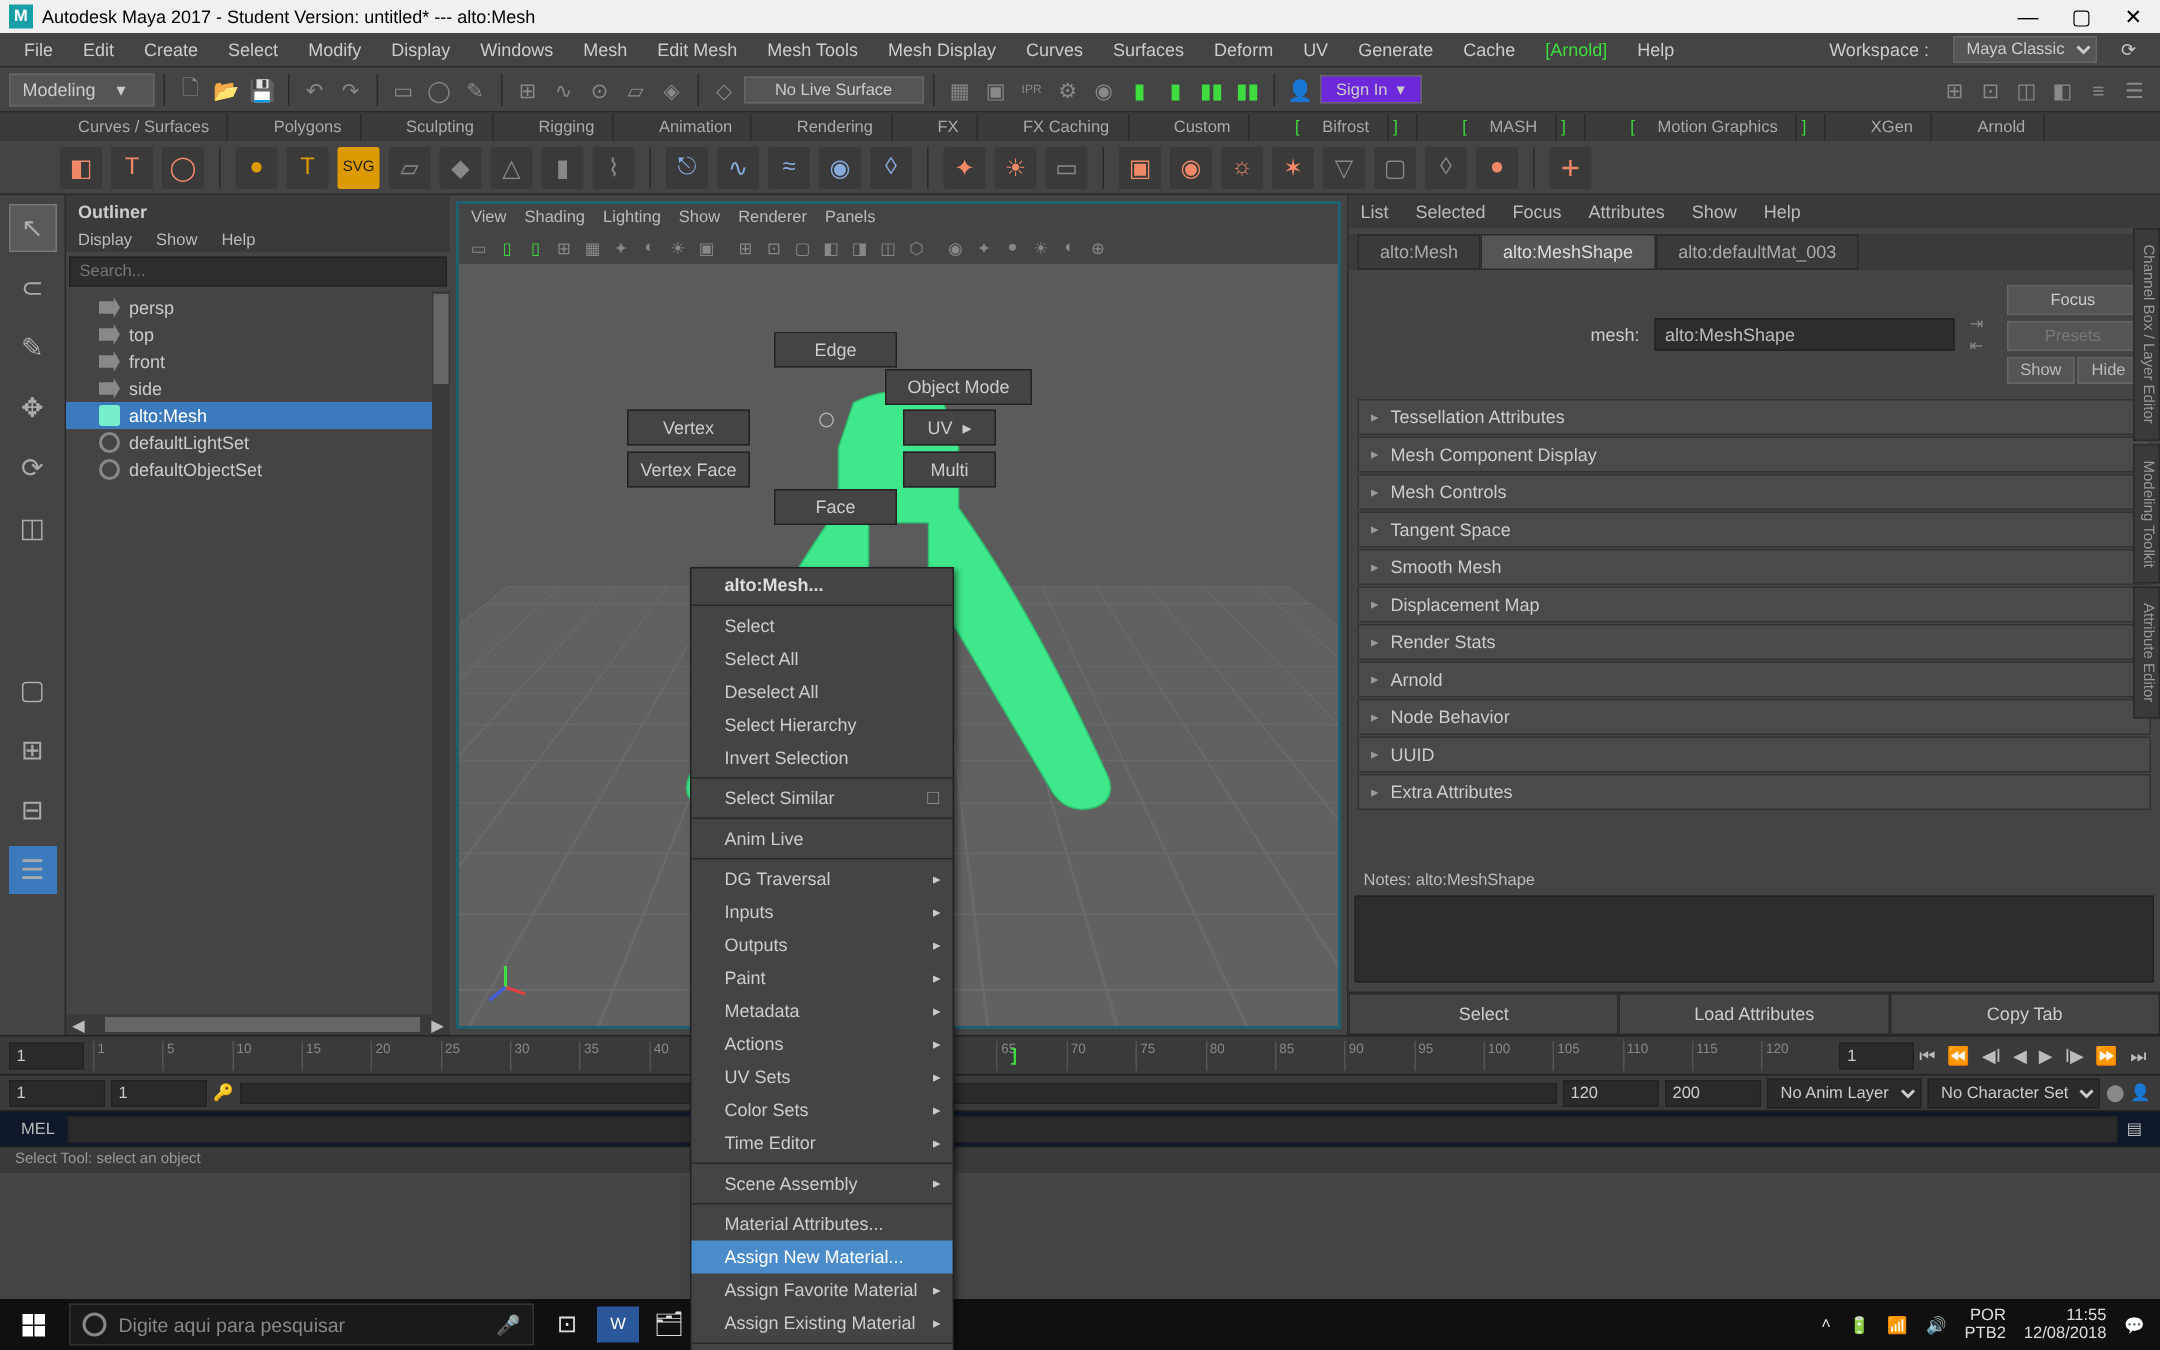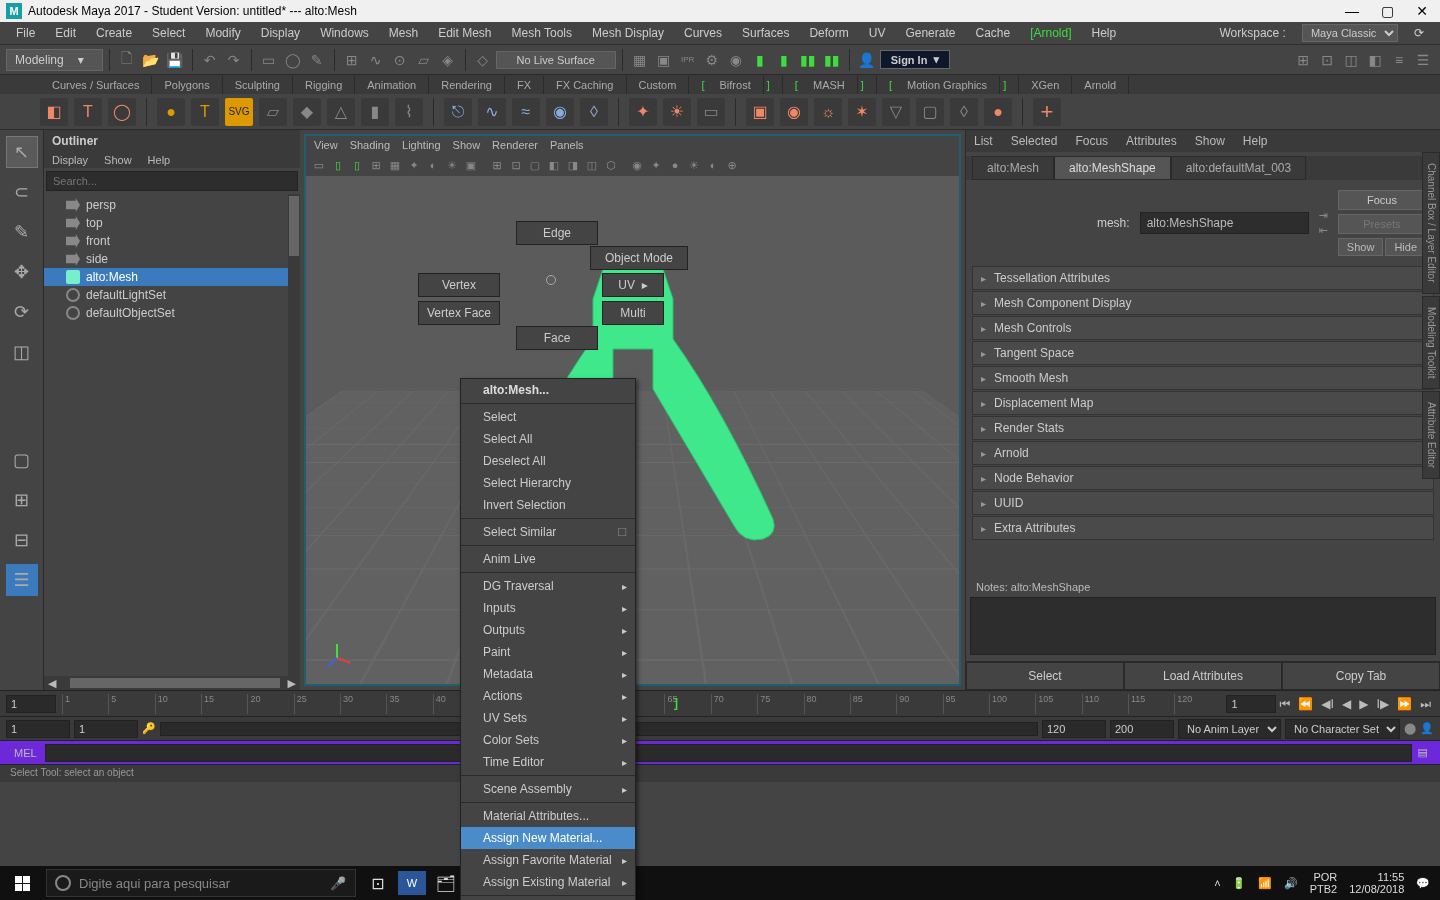--- a/index.html
+++ b/index.html
@@ -14,23 +14,23 @@
 .menubar span { padding:3px 10px; color:#ccc; font-size:12px; }
 .menubar .br { color:#3fdc3f; }
 .menubar .right { margin-left:auto; display:flex; align-items:center; gap:6px; }
 .menubar select { background:#555; color:#ccc; border:1px solid #666; font-size:11px; padding:1px 4px; }
 
 .toolbar { height:30px; background:#444; border-top:1px solid #2d2d2d; display:flex; align-items:center; padding:0 6px; gap:2px; }
 .mode-dd { background:#555; color:#ccc; border:1px solid #666; padding:3px 18px 3px 8px; font-size:12px; display:flex; align-items:center; gap:14px;}
 .icon-btn { width:22px; height:22px; background:#444; display:flex; align-items:center; justify-content:center; color:#888; font-size:14px; }
 .sep { width:1px; height:22px; background:#2a2a2a; margin:0 4px; }
 .nl-surf { background:#555; border:1px solid #666; color:#ccc; padding:2px 8px; font-size:11px; width:120px; text-align:center;}
-.signin { background:#0f172a; border:1px solid #666; color:#ccc; padding:2px 10px; display:flex; align-items:center; gap:6px;font-weight:bold;}
-
-.shelf-tabs { height:20px; background:#3a3a3a; display:flex; align-items:flex-end; padding:0 6px 0 40px; gap:0; border-top:1px solid #2a2a2a;}
+.signin { background:#6d28d9; border:1px solid #666; color:#ccc; padding:2px 10px; display:flex; align-items:center; gap:6px;}
+
+.shelf-tabs { height:20px; background:#3a3a3a; display:flex; align-items:flex-end; padding:0 6px 0 40px; gap:18px; border-top:1px solid #2a2a2a;}
 .shelf-tabs span { padding:3px 12px; color:#aaa; font-size:11px; border-right:1px solid #2a2a2a; }
 .shelf-tabs .br { color:#3fdc3f; }
 
 .shelf-icons { height:36px; background:#444; display:flex; align-items:center; padding:0 6px 0 40px; gap:6px; border-bottom:1px solid #2a2a2a; }
 .shelf-icons .si { width:28px; height:28px; background:#3a3a3a; border-radius:2px; display:flex; align-items:center; justify-content:center; font-size:16px;}
 .sgrp-sep { width:1px; height:28px; background:#2a2a2a; margin:0 4px;}
 
 .main { display:flex; height:560px; }
 
 .leftcol { width:44px; background:#444; border-right:1px solid #2a2a2a; display:flex; flex-direction:column; align-items:center; padding-top:6px; gap:8px; }
@@ -77,21 +77,21 @@
 .mm-btn { position:absolute; background:#444; border:1px solid #222; color:#ccc; padding:4px 0; font-size:12px; text-align:center; width:82px;}
 
 .ctx { position:absolute; left:460px; top:378px; width:176px; background:#444; border:1px solid #222; box-shadow:2px 2px 4px rgba(0,0,0,0.5); z-index:20; }
 .ctx .ci { padding:4px 22px 4px 22px; color:#ccc; font-size:12px; position:relative; display:flex; align-items:center;}
 .ctx .ci.head { font-weight:bold; color:#ddd; }
 .ctx .ci.hover { background:#4a8cc9; color:#fff; }
 .ctx .csep { height:1px; background:#2a2a2a; margin:2px 0; }
 .ctx .arrow::after { content:"▸"; position:absolute; right:8px; font-size:10px;}
 .ctx .chk::after { content:"☐"; position:absolute; right:8px; font-size:11px; color:#888;}
 
-.ae { width:475px; background:#444; border-left:1px solid #2a2a2a; display:flex; flex-direction:column; }
+.ae { width:542px; background:#444; border-left:1px solid #2a2a2a; display:flex; flex-direction:column; }
 .ae-menu { background:#3a3a3a; padding:4px 8px; display:flex; gap:18px; color:#bbb; font-size:12px;}
 .ae-tabs { background:#3a3a3a; display:flex; gap:0; padding:0 6px; margin-top:4px;}
 .ae-tabs span { padding:4px 14px; color:#aaa; font-size:12px; background:#3a3a3a; border:1px solid #2a2a2a;}
 .ae-tabs span.active { background:#555; color:#ddd; }
 .ae-head { display:flex; align-items:center; gap:10px; padding:10px 14px; }
 .ae-head .lbl { text-align:right; width:180px; color:#ccc; font-size:12px;}
 .ae-head input { background:#2d2d2d; border:1px solid #222; color:#bbb; padding:3px 6px; font-size:12px; width:200px;}
 .ae-side-btns { display:flex; flex-direction:column; gap:4px; margin-left:auto; }
 .ae-side-btns button { background:#555; border:1px solid #666; color:#ccc; padding:3px 14px; font-size:11px;}
 .ae-side-btns button.dis { color:#777; }
@@ -114,21 +114,21 @@
 .tl-ticks span { flex:1; border-left:1px solid #555; font-size:9px; color:#888; padding-left:2px; position:relative;}
 .tl-brackets { color:#3fdc3f; position:absolute; top:2px; font-size:12px; font-weight:bold;}
 .tl-play { display:flex; gap:2px; }
 .tl-play span { color:#bbb; font-size:12px; padding:0 3px;}
 
 .range-row { height:24px; background:#3a3a3a; display:flex; align-items:center; padding:0 6px; gap:4px; border-top:1px solid #222;}
 .range-row input { background:#2a2a2a; border:1px solid #222; width:64px; padding:2px 4px; color:#ccc; font-size:11px;}
 .range-row .bar { flex:1; height:14px; background:#2a2a2a; border:1px solid #222;}
 .range-row select { background:#2a2a2a; border:1px solid #222; color:#ccc; font-size:11px; padding:2px 4px;}
 
-.mel-row { height:24px; background:#6d28d9; display:flex; align-items:center; padding:0 6px; border-top:1px solid #222;}
+.mel-row { height:24px; background:#0f172a; display:flex; align-items:center; padding:0 6px; border-top:1px solid #222;}
 .mel-row .lbl { color:#bbb; font-size:11px; padding:0 8px;}
 .mel-row .inp { flex:1; height:18px; background:#2a2a2a; border:1px solid #222;}
 .hint-row { height:18px; background:#3a3a3a; padding:2px 10px; color:#999; font-size:10px; border-top:1px solid #222;}
 
 .taskbar { position:absolute; left:0; right:0; bottom:0; height:34px; background:#101010; display:flex; align-items:center; padding:0 0; color:#ddd;}
 .taskbar .startbtn { width:44px; height:34px; display:flex; align-items:center; justify-content:center;}
 .taskbar .win-logo { display:grid; grid-template-columns:7px 7px; grid-template-rows:7px 7px; gap:1px;}
 .taskbar .win-logo span{ background:#fff;}
 .taskbar .search { flex:0 0 310px; height:28px; background:#1a1a1a; border:1px solid #333; display:flex; align-items:center; padding:0 8px; gap:8px; color:#888; font-size:13px;}
 .taskbar .search .o { width:16px; height:16px; border:2px solid #888; border-radius:50%;}

